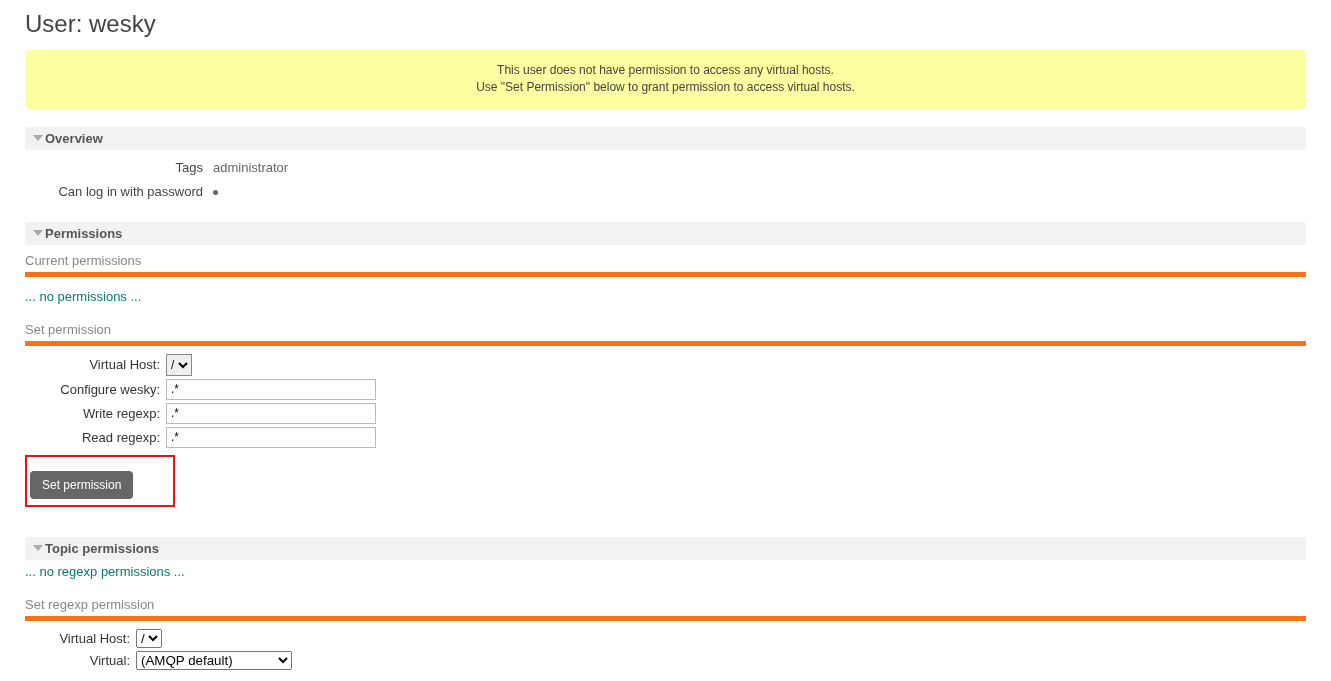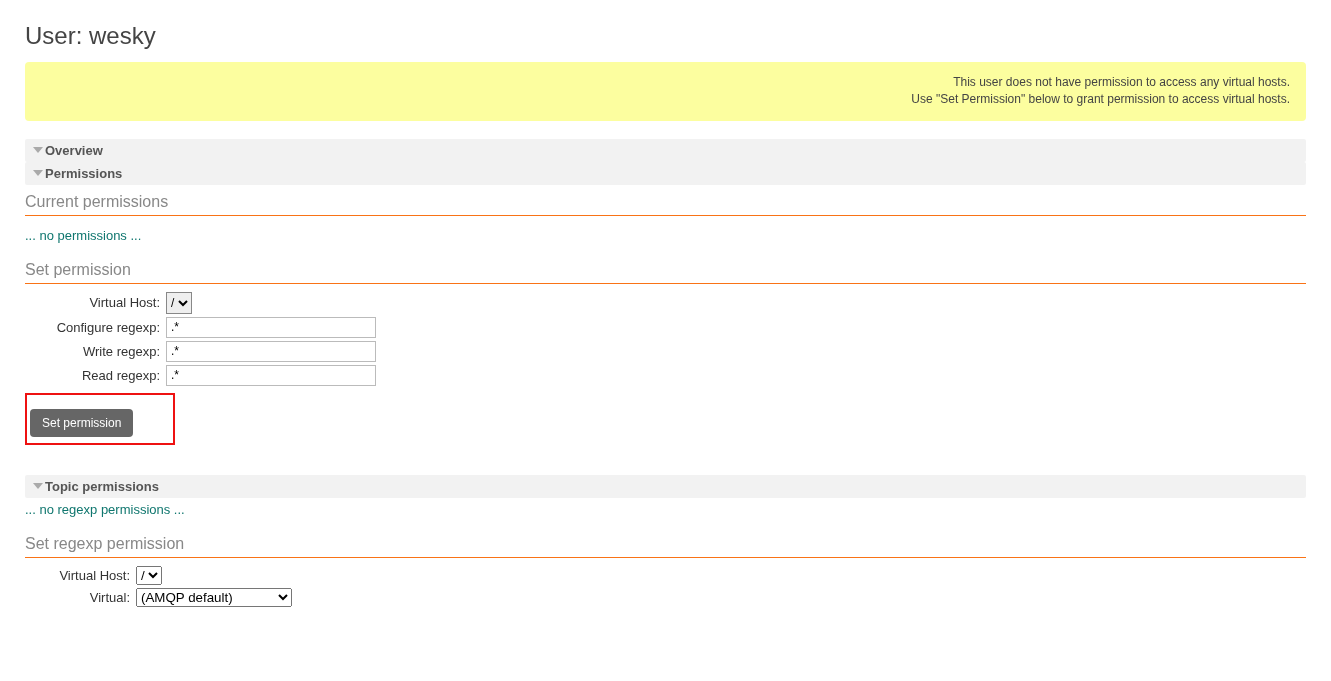--- a/index.html
+++ b/index.html
@@ -10,29 +10,29 @@
     font-size: 13px;
     color: #444;
   }
   .page {
     padding: 10px 25px 20px 25px;
   }
   h1.page-title {
     font-weight: normal;
     font-size: 24px;
     color: #444;
-    margin: 12px 0 12px 0;
+    margin: 0 0 12px 0;
   }
   h1.page-title .prefix { color: #444; }
   h1.page-title .name { color: #444; }
   .alert {
     background: #fcfe9f;
     border-radius: 4px;
     padding: 12px 16px;
-    text-align: right;
+    text-align: center;
     color: #444;
     font-size: 12px;
     line-height: 1.45;
     margin-bottom: 18px;
   }
   .alert .line { display: block; }
   .section-head {
     background: #f2f2f2;
     padding: 4px 8px;
     font-weight: bold;
@@ -58,23 +58,23 @@
     color: #666;
     line-height: 24px;
   }
   .bullet {
     width: 5px; height: 5px; border-radius: 50%;
     background: #666; display: inline-block; vertical-align: middle;
   }
 
   .subhead {
     color: #888;
-    font-size: 16px;
+    font-size: 13px;
     padding: 8px 0 4px 0;
-    border-bottom: 1px solid #f97316;
+    border-bottom: 5px solid #f97316;
     margin-bottom: 8px;
   }
   .muted-line {
     color: #0f766e;
     font-size: 13px;
     padding: 4px 0 10px 0;
   }
 
   .form-row {
     display: flex;
@@ -144,40 +144,55 @@
   <div class="alert">
     <span class="line">This user does not have permission to access any virtual hosts.</span>
     <span class="line">Use "Set Permission" below to grant permission to access virtual hosts.</span>
   </div>
 
   <div class="section-head">
     <span class="tri"></span>
     <span>Overview</span>
   </div>
 
+  <div class="ov-wrap" style="margin-top:6px; margin-bottom:18px;">
+    <div>
+      <div class="row" style="display:flex;">
+        <div class="l" style="width:178px; text-align:right; padding-right:10px; line-height:24px;">Tags</div>
+      </div>
+      <div class="row" style="display:flex;">
+        <div class="l" style="width:178px; text-align:right; padding-right:10px; line-height:24px;">Can log in with password</div>
+      </div>
+    </div>
+    <div class="divider" style="height:48px;"></div>
+    <div class="ov-vals">
+      <div class="v">administrator</div>
+      <div class="v"><span class="bullet"></span></div>
+    </div>
+  </div>
 
   <div class="section-head">
     <span class="tri"></span>
     <span>Permissions</span>
   </div>
 
   <div class="subhead">Current permissions</div>
   <div class="muted-line">... no permissions ...</div>
 
   <div class="subhead">Set permission</div>
 
   <div style="margin-top:8px;">
     <div class="form-row">
       <div class="fl">Virtual Host:</div>
       <select>
         <option>/</option>
       </select>
     </div>
     <div class="form-row">
-      <div class="fl">Configure regexp:</div>
+      <div class="fl">Configure wesky:</div>
       <input type="text" value=".*" style="">
     </div>
     <div class="form-row">
       <div class="fl">Write regexp:</div>
       <input type="text" value=".*" style="">
     </div>
     <div class="form-row">
       <div class="fl">Read regexp:</div>
       <input type="text" value=".*" style="">
     </div>

